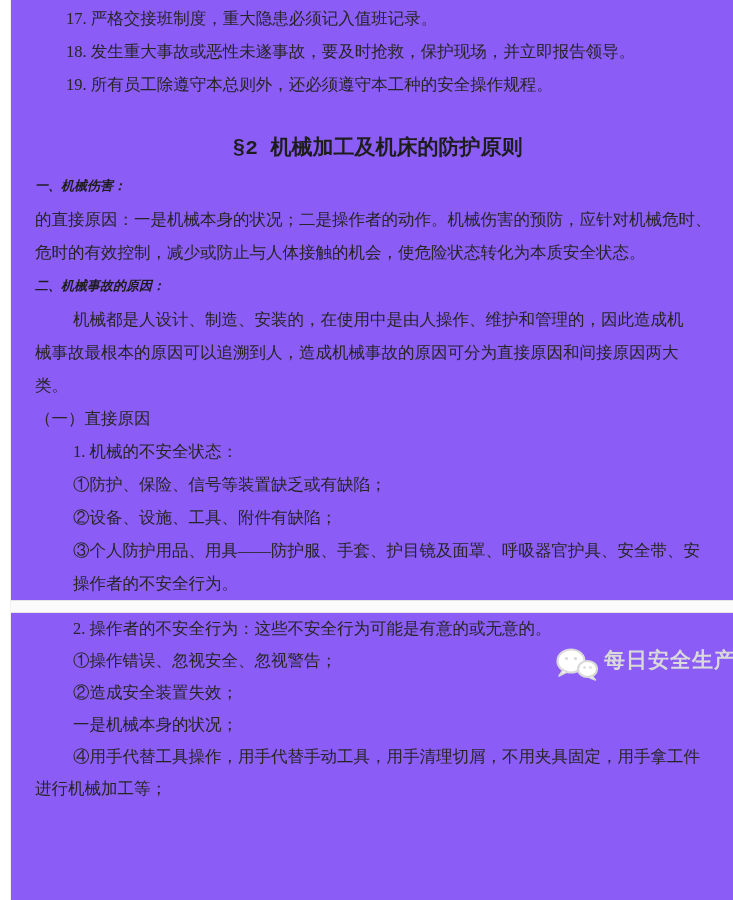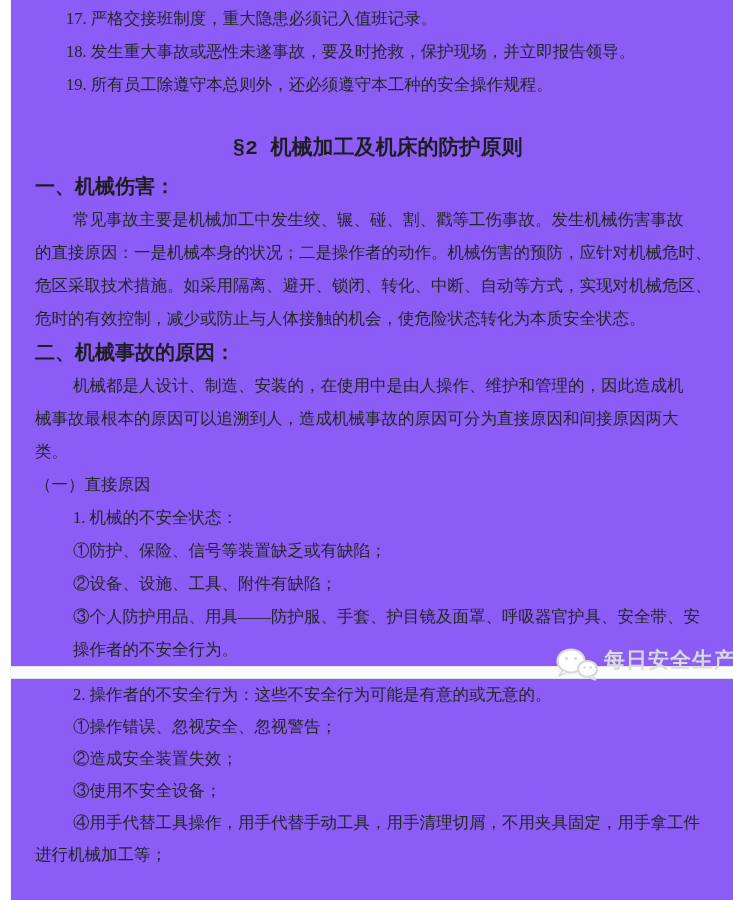--- a/index.html
+++ b/index.html
@@ -53,25 +53,26 @@
     font-family: Liberation Mono, monospace;
     font-size: 21px;
     font-weight: bold;
     text-align: center;
     line-height: 40px;
     white-space: nowrap;
     color: #1d1d1d;
   }
   .sec-heading {
     font-family: "Liberation Sans", "DejaVu Sans", sans-serif;
-    font-size: 20px;
+    font-size: 13px;
     font-weight: bold;
     line-height: 34px;
     white-space: nowrap;
     color: #1d1d1d;
+    font-style: italic;
   }
   .page-gap {
     width: 733px;
     height: 11px;
     background: #fbfbfb;
     border-top: 1px solid #e4e4e4;
     border-bottom: 1px solid #e4e4e4;
   }
   .watermark {
     position: absolute;
@@ -100,23 +101,21 @@
 
   <div class="content">
 
     <div class="ln num-item">17. 严格交接班制度，重大隐患必须记入值班记录。</div>
     <div class="ln num-item">18. 发生重大事故或恶性未遂事故，要及时抢救，保护现场，并立即报告领导。</div>
     <div class="ln num-item">19. 所有员工除遵守本总则外，还必须遵守本工种的安全操作规程。</div>
 
     <div class="doc-title">§2 机械加工及机床的防护原则</div>
 
     <div class="sec-heading">一、机械伤害：</div>
-    <div class="ln ind">常见事故主要是机械加工中发生绞、辗、碰、割、戳等工伤事故。发生机械伤害事故</div>
     <div class="ln">的直接原因：一是机械本身的状况；二是操作者的动作。机械伤害的预防，应针对机械危时、</div>
-    <div class="ln">危区采取技术措施。如采用隔离、避开、锁闭、转化、中断、自动等方式，实现对机械危区、</div>
     <div class="ln">危时的有效控制，减少或防止与人体接触的机会，使危险状态转化为本质安全状态。</div>
 
     <div class="sec-heading">二、机械事故的原因：</div>
     <div class="ln ind">机械都是人设计、制造、安装的，在使用中是由人操作、维护和管理的，因此造成机</div>
     <div class="ln">械事故最根本的原因可以追溯到人，造成机械事故的原因可分为直接原因和间接原因两大</div>
     <div class="ln">类。</div>
 
     <div class="ln">（一）直接原因</div>
 
     <div class="ln ind">1. 机械的不安全状态：</div>
@@ -127,21 +126,21 @@
 
   </div>
 
   <div class="page-gap"></div>
 
   <div class="content2">
 
     <div class="ln2 ind">2. 操作者的不安全行为：这些不安全行为可能是有意的或无意的。</div>
     <div class="ln2 ind">①操作错误、忽视安全、忽视警告；</div>
     <div class="ln2 ind">②造成安全装置失效；</div>
-    <div class="ln2 ind">③使用不安全设备；</div>
+    <div class="ln2 ind">一是机械本身的状况；</div>
     <div class="ln2 ind">④用手代替工具操作，用手代替手动工具，用手清理切屑，不用夹具固定，用手拿工件</div>
     <div class="ln2">进行机械加工等；</div>
 
   </div>
 
   <div class="watermark">
     <span class="wm-icon">
       <svg width="46" height="38" viewBox="0 0 46 38" xmlns="http://www.w3.org/2000/svg">
         <ellipse cx="17" cy="15" rx="13.5" ry="11.5" fill="#ffffff" stroke="#d9d9d9" stroke-width="2.2"></ellipse>
         <path d="M9 24 L5 30 L13 26 Z" fill="#ffffff" stroke="#d9d9d9" stroke-width="1.6" stroke-linejoin="round"></path>

